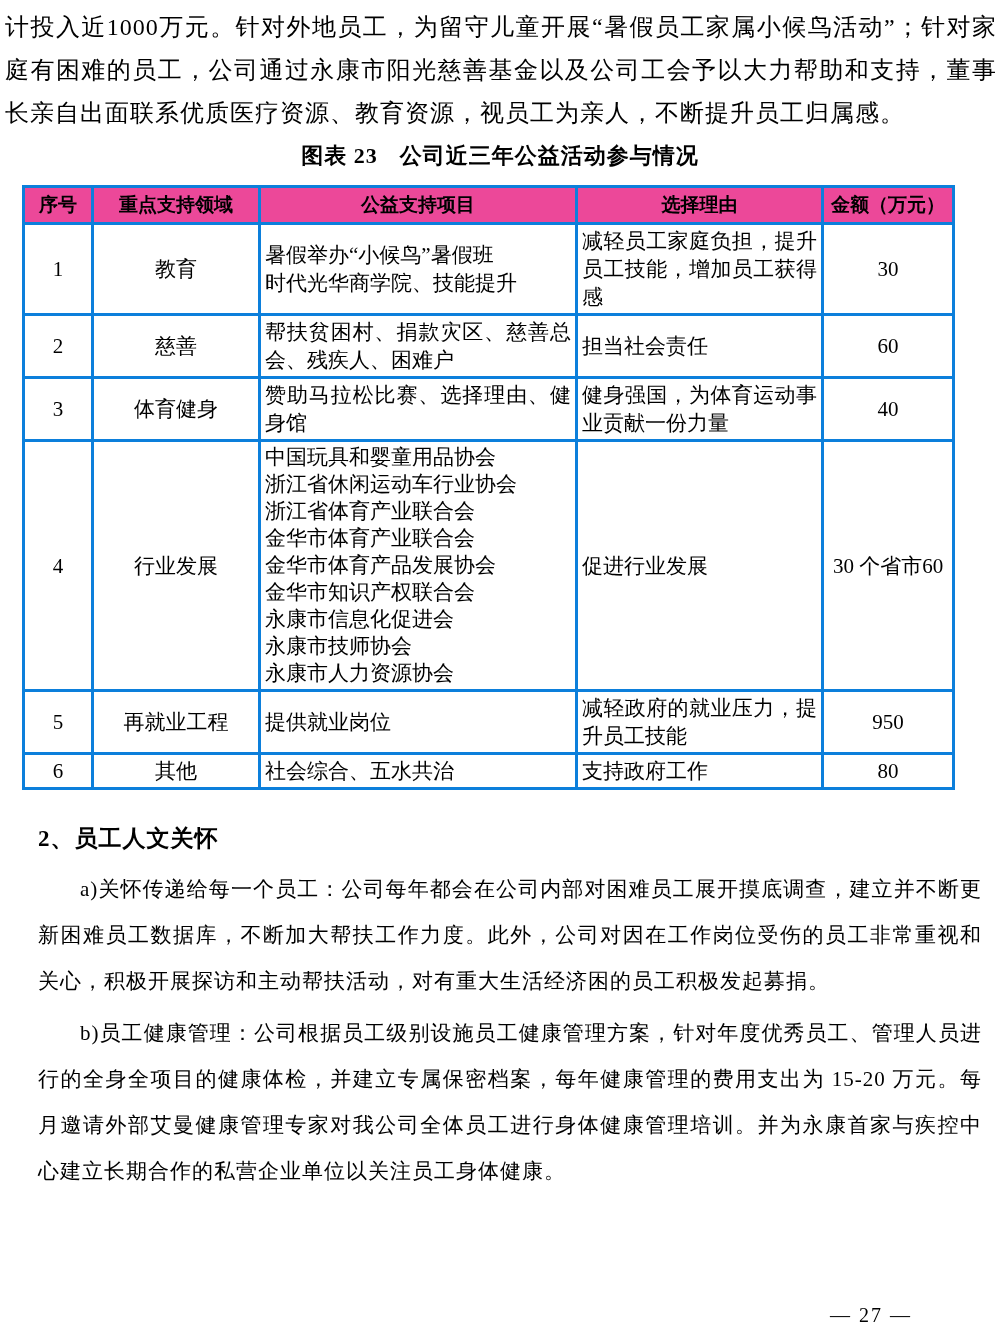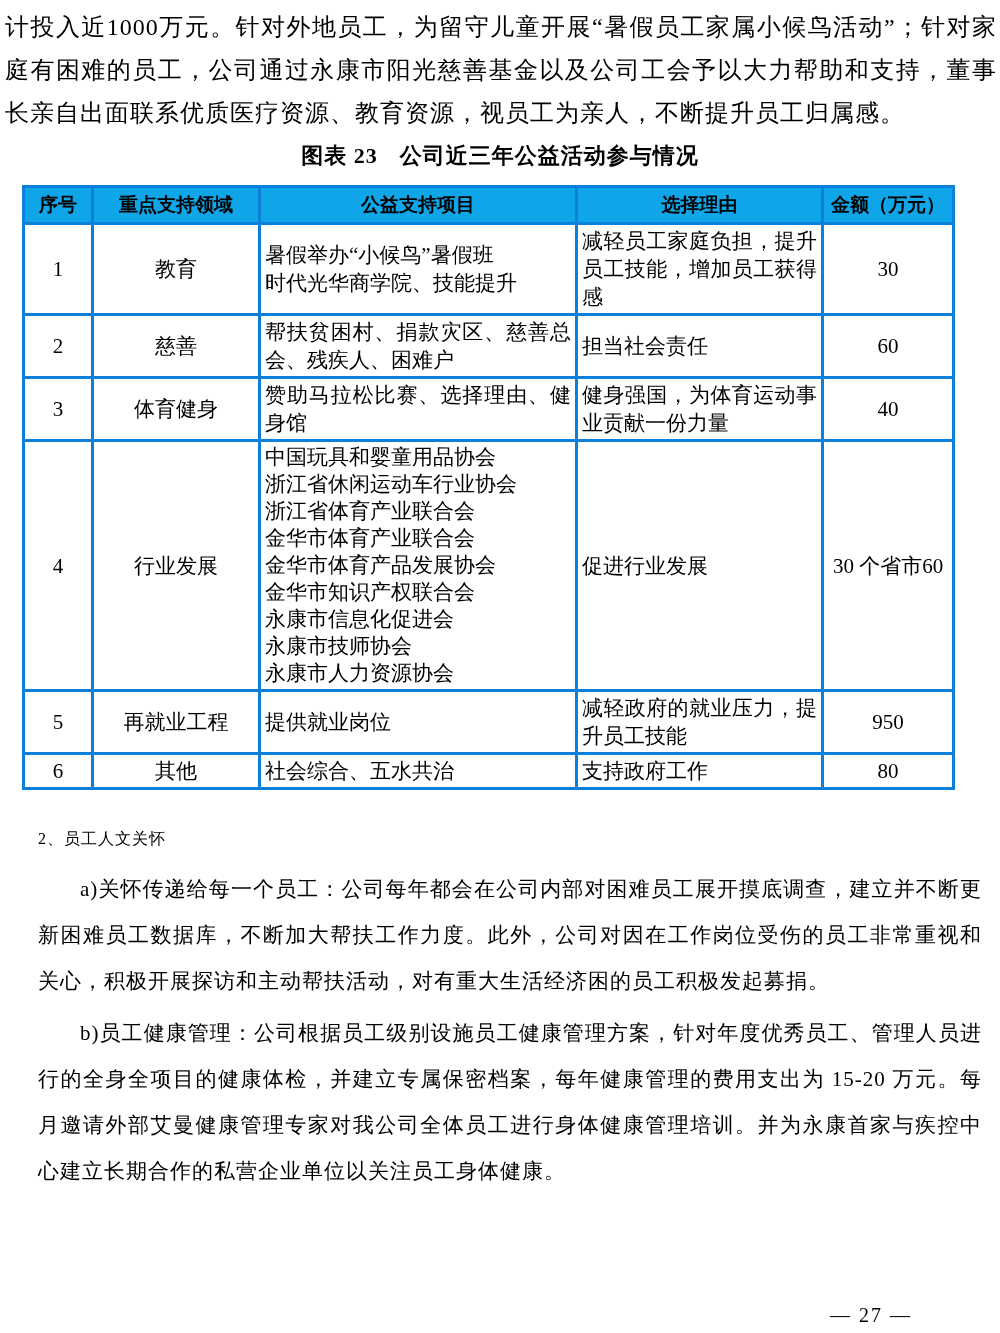--- a/index.html
+++ b/index.html
@@ -40,21 +40,21 @@
     table-layout:fixed;
   }
   .pw-table th,.pw-table td{
     border:3px solid #0c7fdb;
     font-size:21px;
     vertical-align:middle;
     padding:2px 4px;
     overflow:visible;
   }
   .pw-table th{
-    background:#0ea5e9;
+    background:#ec4899;
     font-family:"Liberation Sans","DejaVu Sans",sans-serif;
     font-weight:bold;
     font-size:19px;
     height:30px;
     text-align:center;
     white-space:nowrap;
     padding:2px 1px;
   }
   .pw-table td{line-height:28px;}
   .pw-table td.c-no,.pw-table td.c-area,.pw-table td.c-amount{text-align:center;}
@@ -66,22 +66,22 @@
   .pw-table tr.tall td.c-project{line-height:27px;}
   .pw-table td.c-amount{white-space:nowrap;padding:2px 0;}
   .sections{
     margin:26px 18px 0 38px;
     font-size:21px;
     line-height:46px;
     text-align:justify;
     letter-spacing:1px;
   }
   .sections .sec-heading{
-    font-weight:normal;
-    font-size:16px;
+    font-weight:bold;
+    font-size:23px;
     margin:0 0 4px 0;
     text-align:left;
   }
   .sections p{
     margin:0 0 6px 0;
     text-indent:2em;
   }
   .page-footer{
     position:absolute;
     right:88px;

